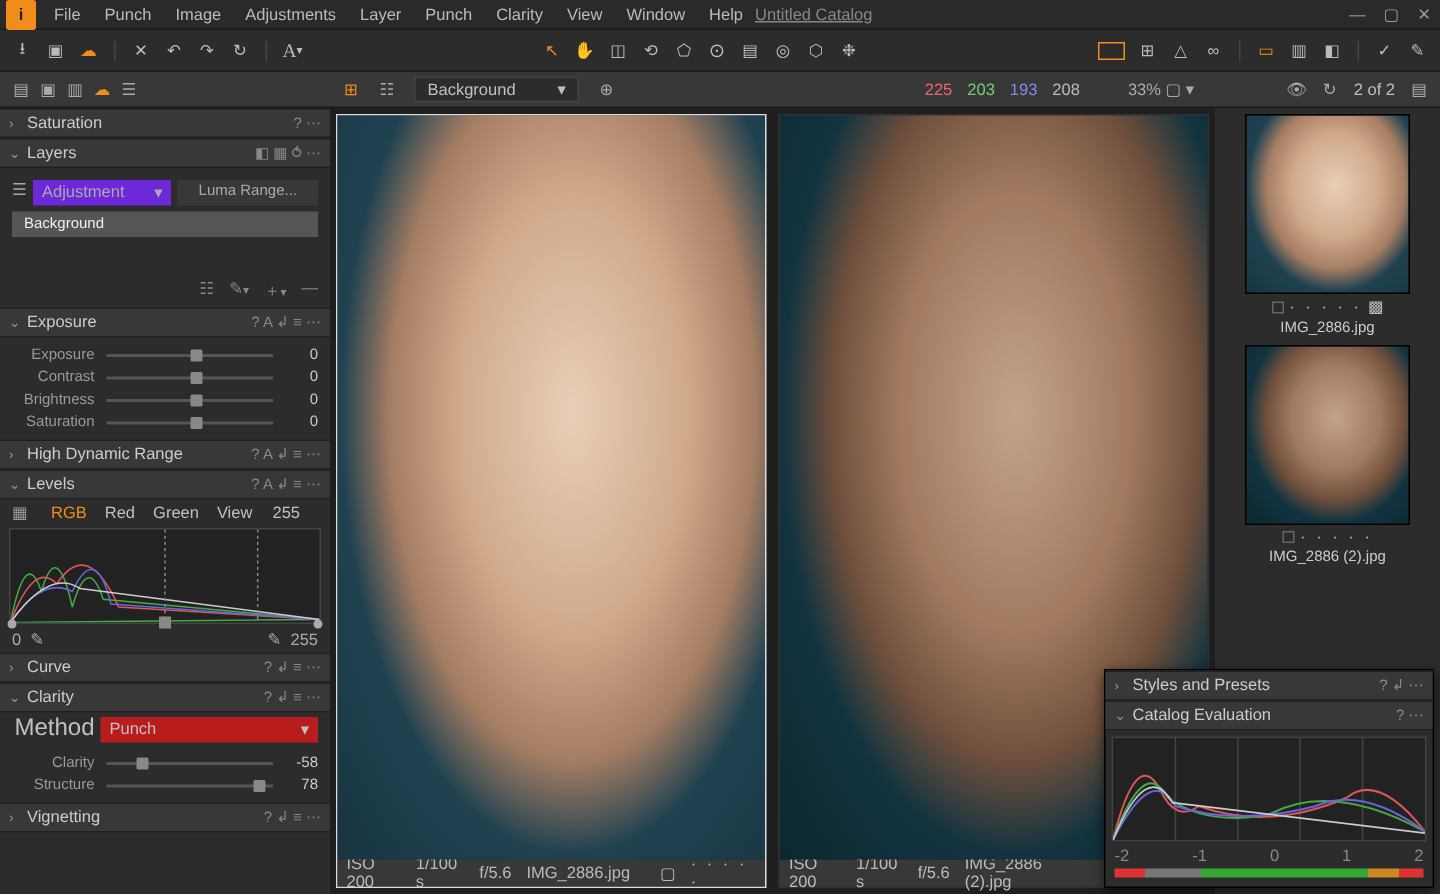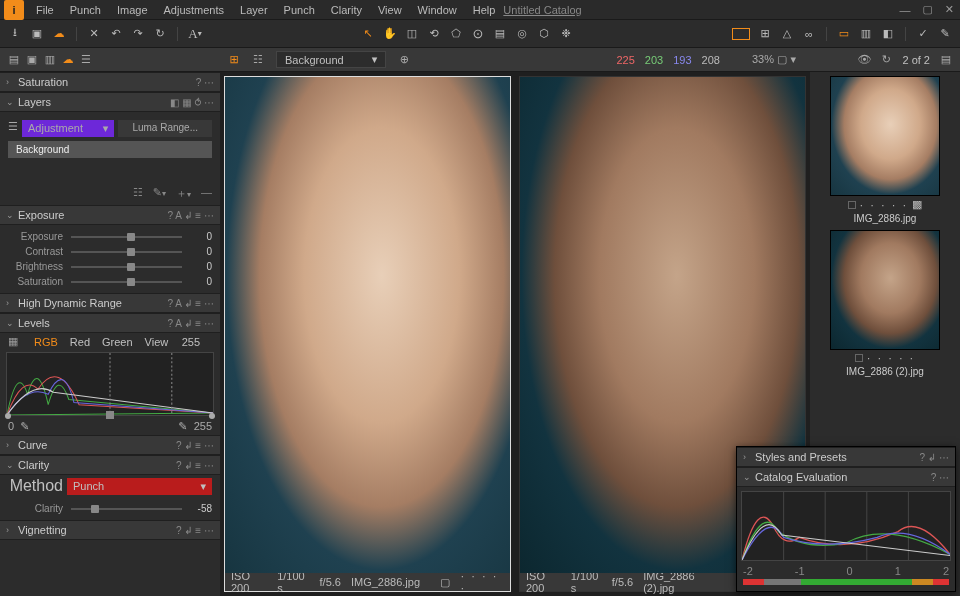--- a/index.html
+++ b/index.html
@@ -307,20 +307,27 @@
         </div>
     </div>
     <div class="panel-body" id="clarity-rows">
         <div class="slider-row">
           <span class="slabel">Clarity</span>
           <div class="track">
             <div class="thumb" style="left:18%"></div>
           </div>
           <span class="val">-58</span>
         </div>
+        <div class="slider-row">
+          <span class="slabel">Structure</span>
+          <div class="track">
+            <div class="thumb" style="left:88%"></div>
+          </div>
+          <span class="val">78</span>
+        </div>
       </div>
 
     <div class="panel-head">
       <span class="caret">›</span>
         <span class="label">Vignetting</span>
       <span class="head-icons">? ↲ ≡ ⋯</span>
     </div>
   </div>
 
   <div class="viewers">

